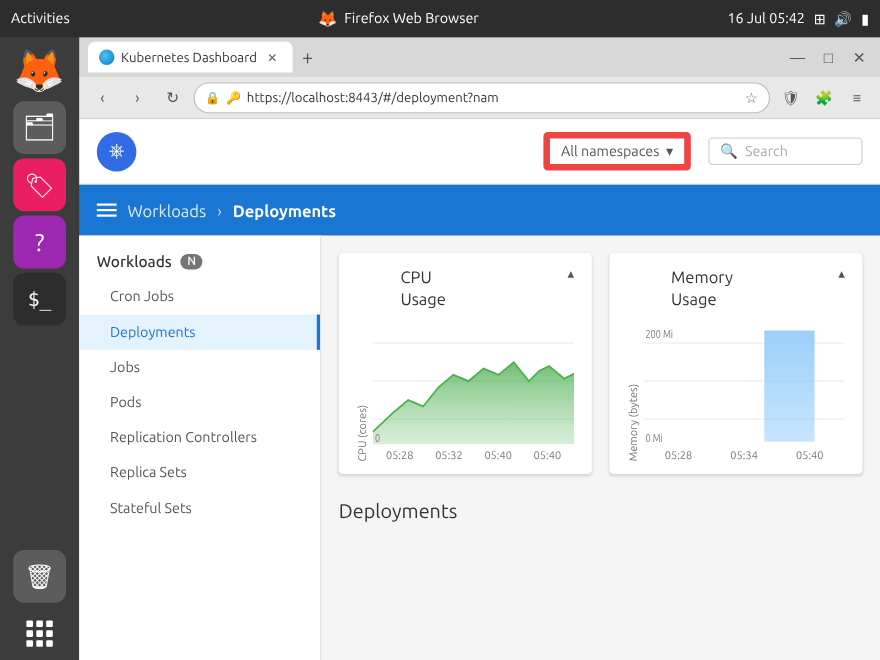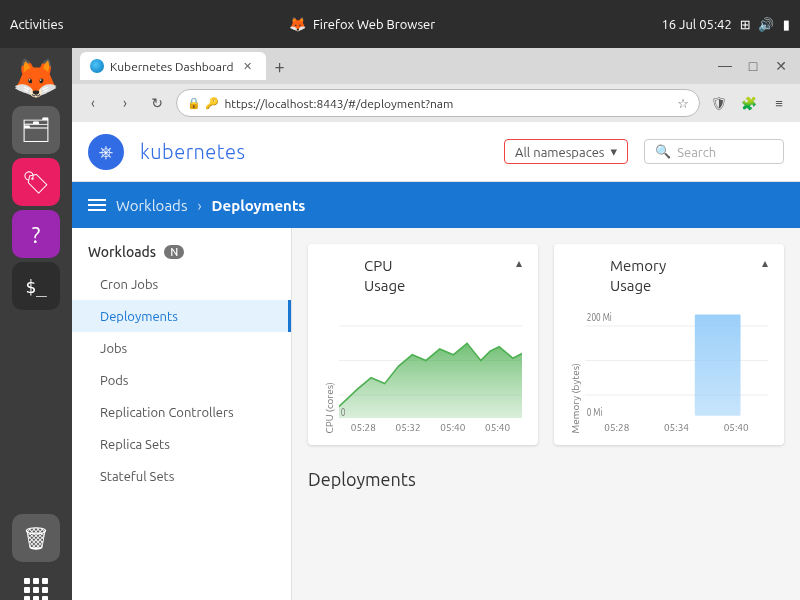--- a/index.html
+++ b/index.html
@@ -1,20 +1,20 @@
 <!DOCTYPE html>
 <html><head>
   <meta charset="utf-8">
   <style>
     * { margin: 0; padding: 0; box-sizing: border-box; }
     body { width: 800px; height: 600px; overflow: hidden; font-family: 'Ubuntu', Arial, sans-serif; background: #3c3c3c; }
 
     
     .system-bar {
-      height: 48px;
+      height: 34px;
       background: #2d2d2d;
       display: flex;
       align-items: center;
       justify-content: space-between;
       padding: 0 10px;
       color: white;
       font-size: 13px;
     }
     .system-bar-left { display: flex; align-items: center; gap: 8px; }
     .system-bar-center { display: flex; align-items: center; gap: 6px; }
@@ -151,21 +151,21 @@
       width: 36px; height: 36px;
       background: #326ce5;
       border-radius: 50%;
       display: flex; align-items: center; justify-content: center;
       color: white; font-size: 18px;
     }
     .k8s-title { font-size: 20px; font-weight: 300; color: #326ce5; letter-spacing: 0.5px; }
     .namespace-select {
       margin-left: auto;
       display: flex; align-items: center;
-      border: 1px solid #ef4444;
+      border: 6px solid #ef4444;
       border-radius: 4px;
       padding: 4px 10px;
       font-size: 13px;
       color: #555;
       gap: 6px;
       cursor: pointer;
     }
     .search-box {
       display: flex; align-items: center;
       border: 1px solid #ccc;
@@ -402,21 +402,20 @@
         <div class="browser-action-btn">🛡</div>
         <div class="browser-action-btn">🧩</div>
         <div class="browser-action-btn">≡</div>
       </div>
     </div>
 
     <div class="k8s-header">
       <div class="k8s-logo">
         <span>⎈</span>
       </div>
-      <span class="k8s-title">kubernetes</span>
       <div class="namespace-select">
         <span>All namespaces</span>
         <span>▾</span>
       </div>
       <div class="search-box">
         <span style="color:#aaa;">🔍</span>
         <span style="color:#aaa;">Search</span>
       </div>
     </div>
 

